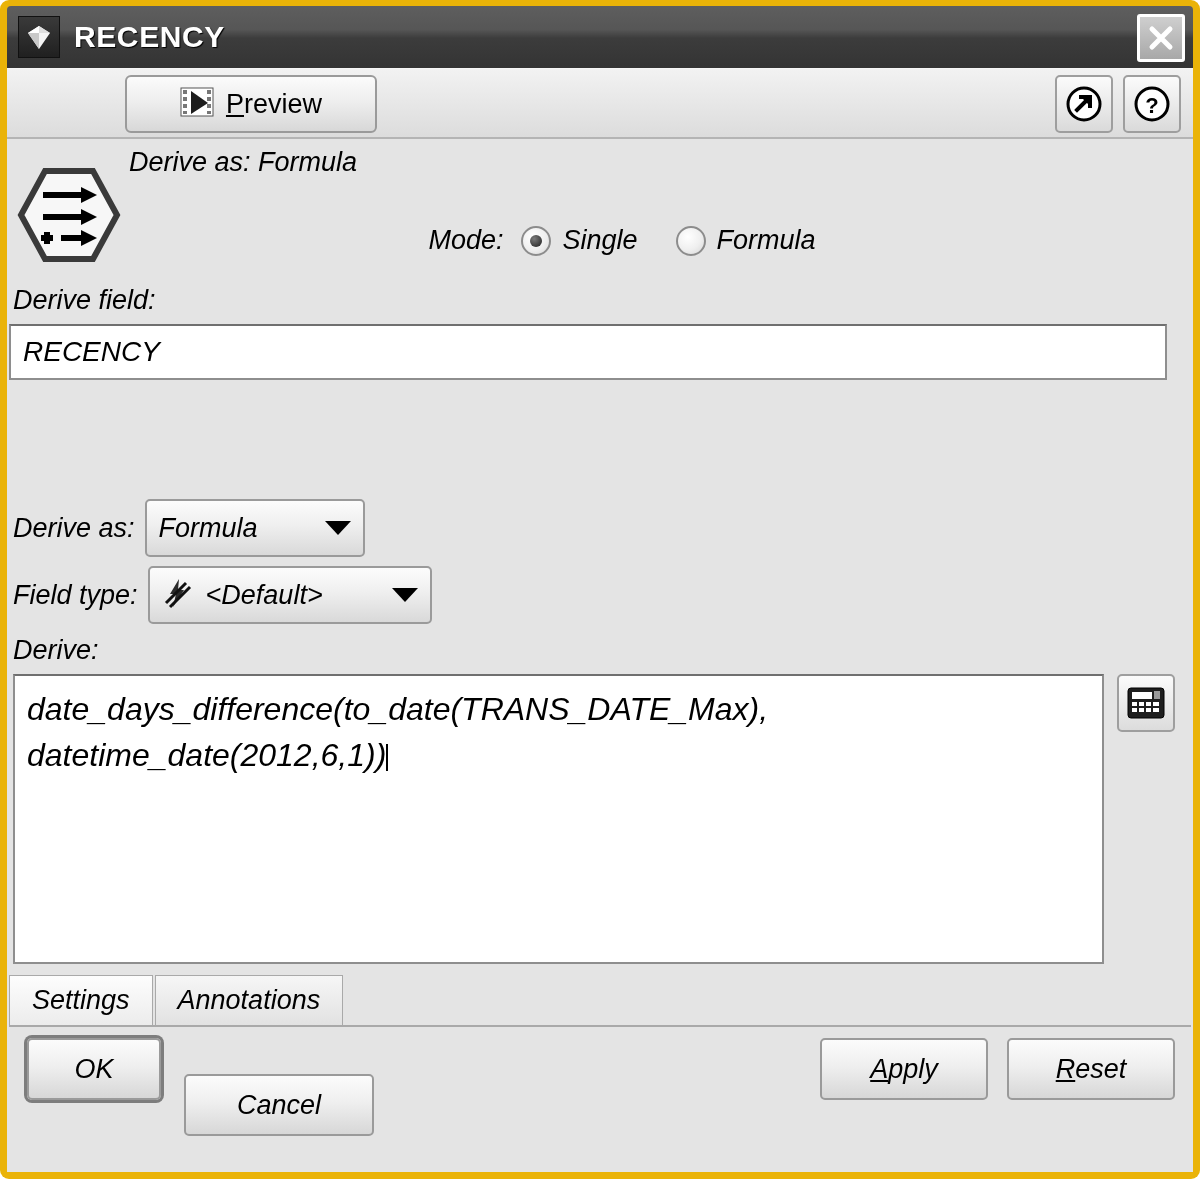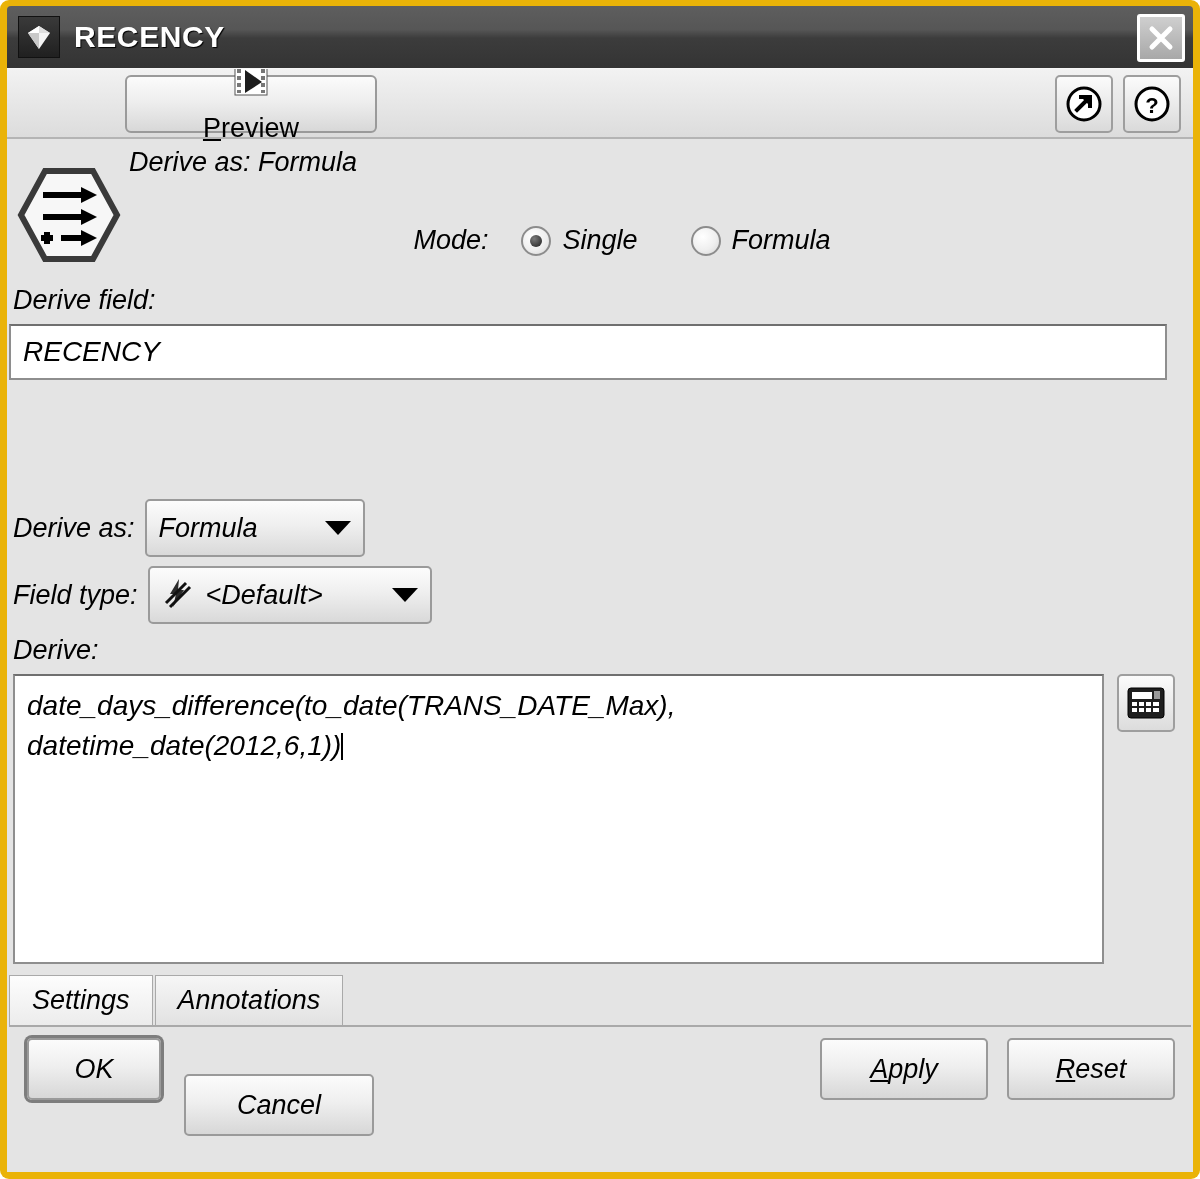--- a/index.html
+++ b/index.html
@@ -89,21 +89,20 @@
   #preview-button {
     position: absolute;
     left: 118px; top: 6px;
     width: 252px; height: 58px;
     background: linear-gradient(to bottom, #fbfbfb 0%, #ededed 48%, #d8d8d8 100%);
     border: 2px solid #9a9a9a;
     border-radius: 6px;
     display: flex; align-items: center; justify-content: center;
     gap: 12px;
     cursor: pointer;
-    flex-direction: column;
   }
   .btn-label {
     font-size: 27px;
     color: #000;
   }
   .mn { text-decoration: underline; }
 
   .round-tool {
     position: absolute;
     top: 6px;
@@ -140,21 +139,21 @@
     color: #000;
   }
 
   
   #mode-row {
     position: absolute;
     left: 0; right: 0; top: 86px;
     display: flex;
     align-items: center;
     justify-content: center;
-    gap: 15px;
+    gap: 0;
     font-size: 27px;
     margin-left: 44px;
   }
   #mode-label { margin-right: 18px; }
   .radio-opt {
     display: flex; align-items: center; gap: 11px;
     margin-right: 38px;
     cursor: pointer;
   }
   .radio-opt:last-child { margin-right: 0; }
@@ -221,21 +220,21 @@
   
   #formula-label { position: absolute; left: 6px; top: 496px; }
   #formula-box {
     position: absolute;
     left: 6px; top: 535px;
     width: 1091px; height: 290px;
     background: #ffffff;
     border: 2px solid #8e8e8e;
     border-top-color: #6f6f6f;
     padding: 10px 12px;
-    font-size: 28px;
+    font-size: 32px;
     line-height: 1.44;
     color: #000;
     white-space: pre-wrap;
     word-break: break-word;
     cursor: text;
     overflow: hidden;
   }
   .caret-bar {
     display: inline-block;
     width: 2px; height: 27px;

